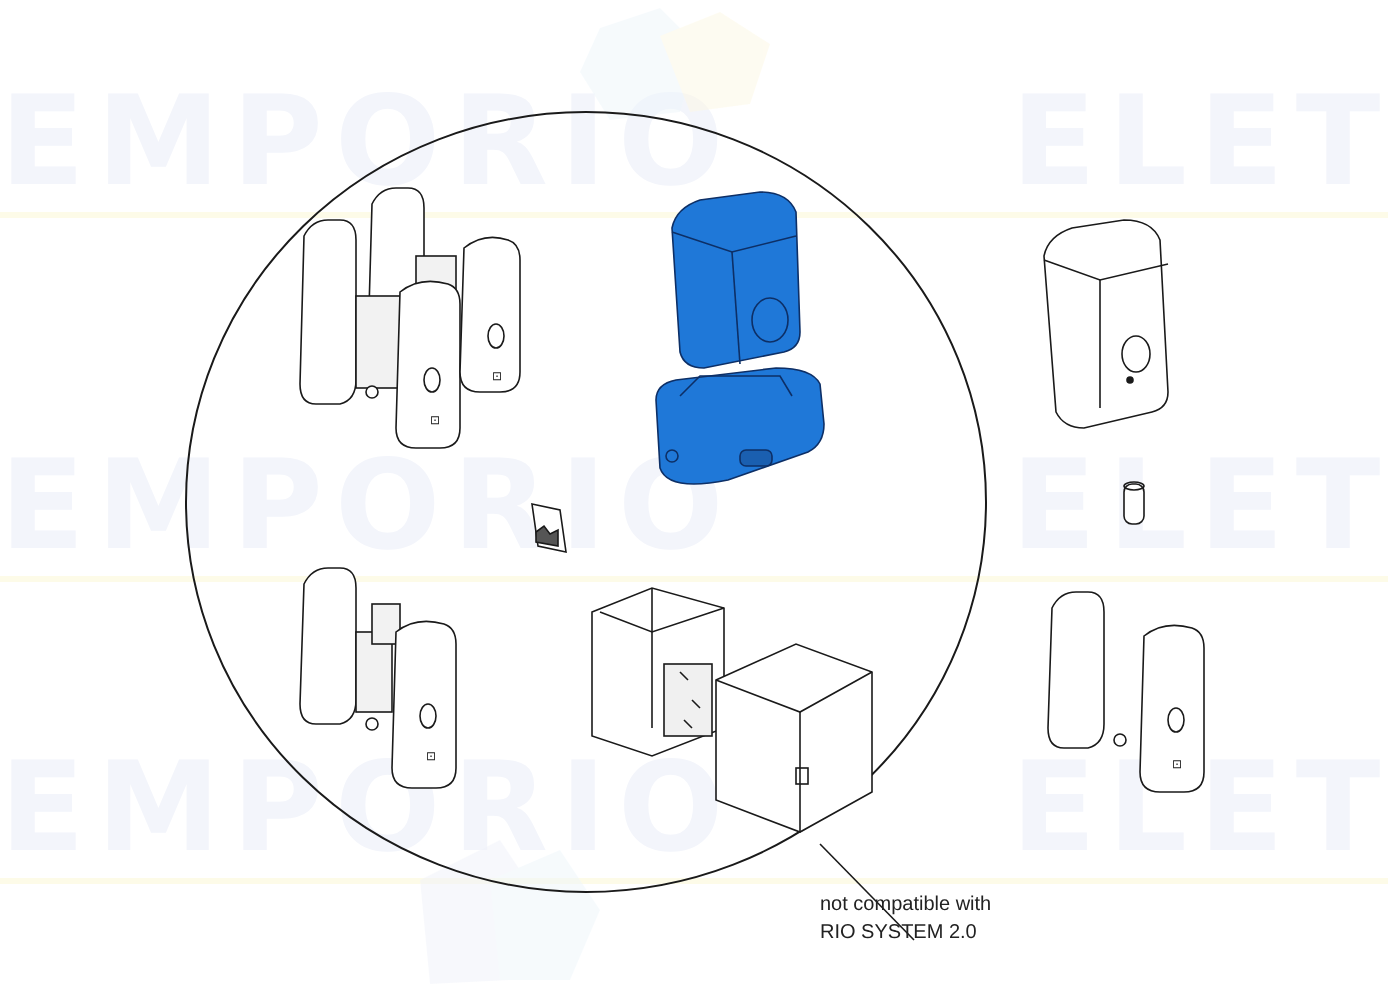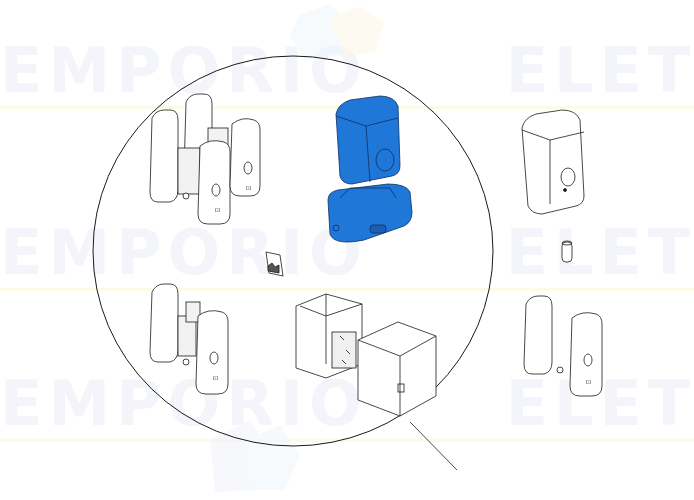--- a/index.html
+++ b/index.html
@@ -102,13 +102,17 @@
 
     <g stroke="#1a1a1a" stroke-width="0.8" fill="#fff">
       <path d="M526,304 q4,-8 12,-8 h6 q8,0 8,10 v56 q0,10 -8,12 h-12 q-8,0 -8,-10 z"></path>
       <path d="M572,318 q10,-8 24,-4 q6,2 6,10 v62 q0,10 -10,10 h-12 q-10,0 -10,-10 z"></path>
       <ellipse cx="588" cy="360" rx="4" ry="6" fill="#fff"></ellipse>
       <circle cx="560" cy="370" r="3" fill="#fff"></circle>
       <text x="586" y="384" font-size="6" font-family="DejaVu Sans, sans-serif" fill="#1a1a1a" stroke="none">⊡</text>
     </g>
   </svg>
 
+  <div class="note">
+    <div>not compatible with</div>
+    <div>RIO SYSTEM 2.0</div>
+  </div>
 </div>
 
 </body></html>

